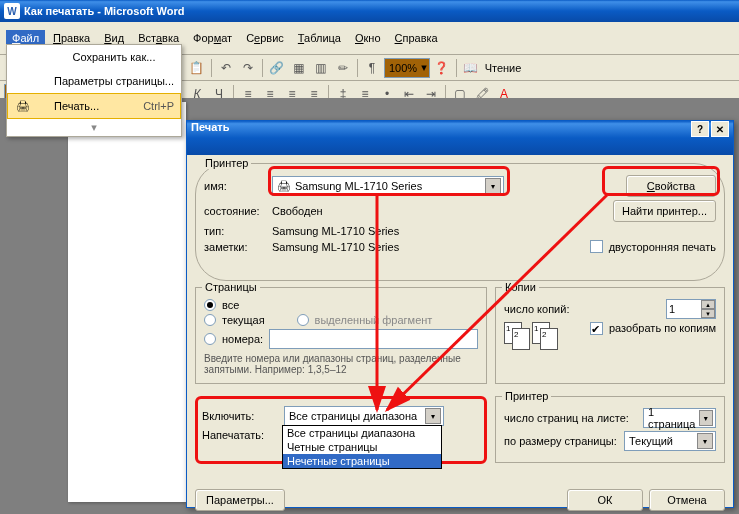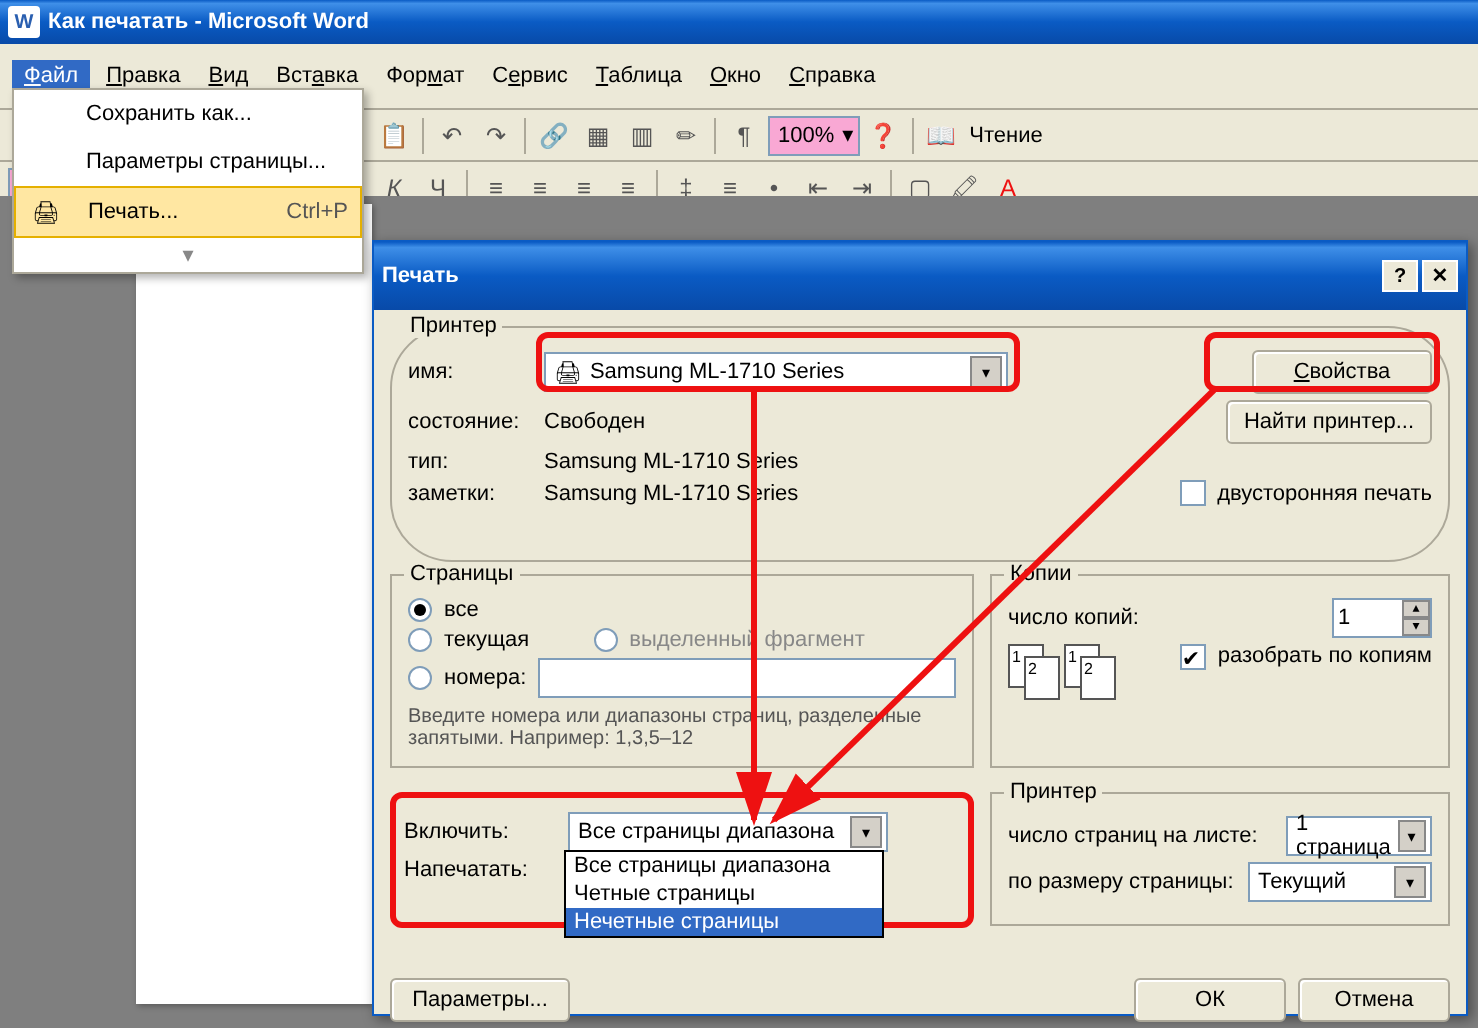--- a/index.html
+++ b/index.html
@@ -10,38 +10,38 @@
 
 .menubar { background: #ece9d8; border-bottom: 1px solid #aca899; padding: 8px 6px; display: flex; gap: 2px; position: relative; }
 .menubar .item { padding: 2px 6px; cursor: pointer; }
 .menubar .item u { text-decoration: underline; }
 .menubar .item.open { background: #316ac5; color: #fff; }
 
 .toolbar { background: #ece9d8; border-bottom: 1px solid #aca899; padding: 2px 4px; display: flex; align-items: center; gap: 2px; height: 26px; }
 .tbtn { width: 20px; height: 20px; display: inline-flex; align-items: center; justify-content: center; border: 1px solid transparent; }
 .ticon { font-size: 12px; color: #555; }
 .sep { width: 1px; height: 18px; background: #aca899; margin: 0 2px; }
-.combo { height: 20px; border: 1px solid #7f9db9; background: #f9a8d4; display: inline-flex; align-items: center; padding: 0 2px 0 4px; }
+.combo { height: 20px; border: 1px solid #7f9db9; background: #a16207; display: inline-flex; align-items: center; padding: 0 2px 0 4px; }
 .combo .arr { margin-left: 4px; color: #000; }
 
 .ruler { height: 20px; background: #fff; border-bottom: 1px solid #aca899; background-image: repeating-linear-gradient(to right, #888 0, #888 1px, transparent 1px, transparent 8px); margin-left: 120px; }
 
 .docarea { position: absolute; left: 0; top: 98px; right: 0; bottom: 0; background: #7f7f7f; }
 .page { position: absolute; left: 68px; top: 4px; width: 118px; height: 400px; background: #fff; box-shadow: 1px 1px 3px rgba(0,0,0,.3); }
 
 .filemenu { position: absolute; left: 6px; top: 44px; width: 176px; background: #fff; border: 1px solid #aca899; box-shadow: 2px 2px 4px rgba(0,0,0,.3); z-index: 5; }
-.filemenu .row { display: flex; align-items: center; padding: 4px 6px; gap: 12px; cursor: pointer; }
+.filemenu .row { display: flex; align-items: center; padding: 4px 6px; gap: 22px; cursor: pointer; justify-content: center; }
 .filemenu .row .micon { width: 18px; height: 16px; display: inline-flex; align-items: center; justify-content: center; }
 .filemenu .row .shortcut { margin-left: auto; color: #555; }
 .filemenu .exp { text-align: center; padding: 2px; color: #888; }
 .filemenu .row.hl { background: #ffe7a2; border: 1px solid #e5b000; margin: 0; }
 
 
 .dialog { position: absolute; left: 186px; top: 120px; width: 548px; height: 388px; background: #ece9d8; border: 1px solid #0a5bc4; box-shadow: 2px 2px 6px rgba(0,0,0,.4); z-index: 10; }
-.dlg-title { background: linear-gradient(to bottom, #0a5bc4, #3f8fe8 8%, #0a5bc4 50%, #084aa8); height: 34px; display: flex; align-items: center; padding: 0 4px; color: #fff; font-weight: bold; }
+.dlg-title { background: linear-gradient(to bottom, #0a5bc4, #3f8fe8 8%, #0a5bc4 50%, #084aa8); height: 34px; display: flex; padding: 0 4px; color: #fff; font-weight: bold; }
 .dlg-title .btns { margin-left: auto; display: flex; gap: 2px; }
 .dlg-title .btn { width: 18px; height: 16px; background: #ece9d8; border: 1px solid #fff; display: inline-flex; align-items: center; justify-content: center; font-size: 10px; color: #000; cursor: pointer; }
 .dlg-body { padding: 8px; position: relative; height: calc(100% - 22px); }
 
 .group { border: 1px solid #aca899; padding: 8px 8px 8px 8px; position: relative; margin-bottom: 6px; }
 .group > .legend { position: absolute; top: -7px; left: 6px; background: #ece9d8; padding: 0 3px; }
 
 .row2 { display: flex; align-items: center; margin: 3px 0; gap: 6px; }
 .label { width: 62px; }
 .dropdown { flex: 1; height: 20px; border: 1px solid #7f9db9; background: #fff; display: flex; align-items: center; padding: 0 2px 0 4px; }

